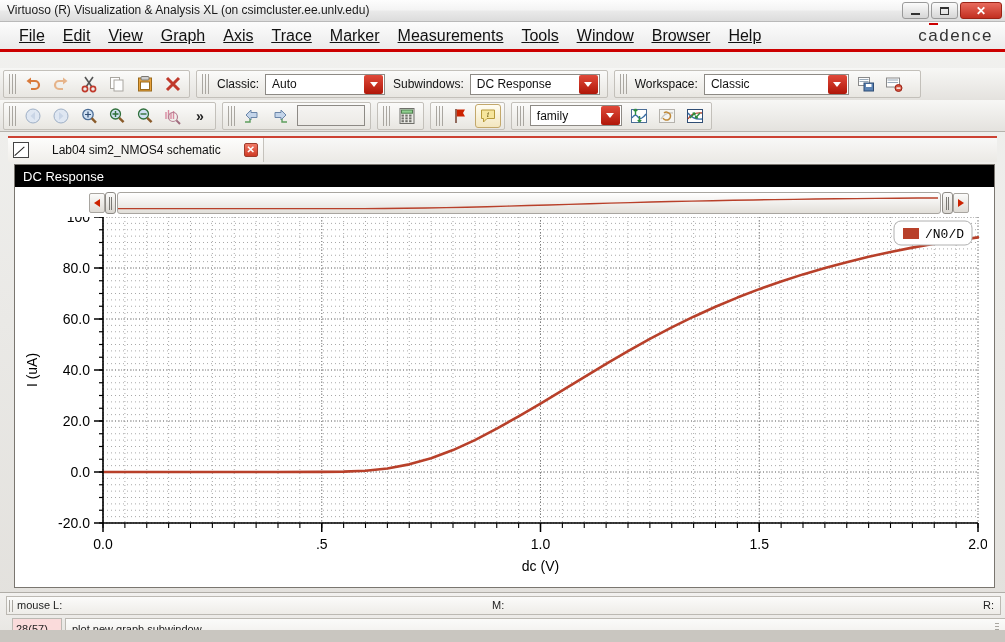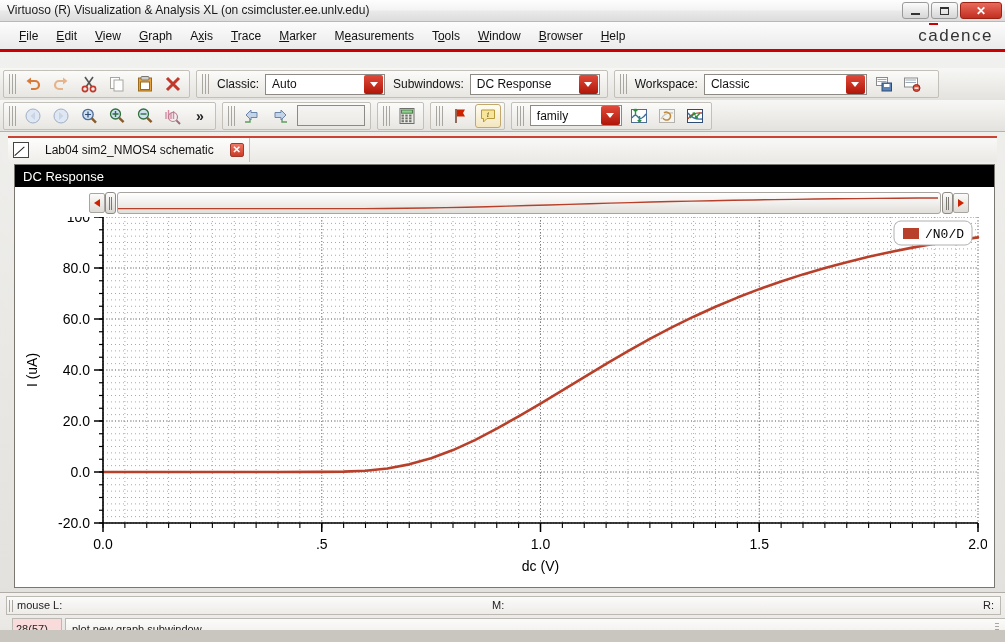--- a/index.html
+++ b/index.html
@@ -42,21 +42,21 @@
   .winbtn .glyph-max { width: 9px; height: 8px; border: 1px solid #333; border-top-width: 2px; }
 
   
   .menubar {
     position: absolute; left: 0; top: 22px; width: 1005px; height: 30px;
     background: linear-gradient(#fcfcfc, #ebebeb);
     border-bottom: 3px solid #cc0000;
     display: flex; align-items: center; padding-left: 10px;
   }
   .menuitem {
-    font-size: 12px; color: #111; padding: 3px 9px; cursor: default; white-space: nowrap;
+    font-size: 16px; color: #111; padding: 3px 9px; cursor: default; white-space: nowrap; text-decoration: underline;
   }
   .menuitem u { text-decoration: underline; }
   .brand {
     position: absolute; right: 12px; top: 4px;
     font-size: 17px; letter-spacing: 1.5px; color: #333; font-weight: 500;
   }
   .brand .bar {
     display: inline-block; position: relative;
   }
   .brand .bar::after {
@@ -122,21 +122,21 @@
   .ico { width: 18px; height: 18px; position: relative; display:block; }
 
   
   .tabstrip {
     position: absolute; left: 8px; top: 136px; width: 989px; height: 26px;
     border-top: 2px solid #cc4233;
     background: linear-gradient(#f8f8f7, #ebe9e5);
   }
   .tab {
     position: absolute; left: 0; top: 0; height: 24px;
-    display: flex; align-items: center; gap: 10px;
+    display: flex; align-items: center; gap: 17px;
     padding: 0 5px; background: linear-gradient(#fdfdfc, #f0eeea);
     border-right: 1px solid #c5c2bc;
   }
   .tab .sch-icon {
     width: 16px; height: 16px; border: 1px solid #444; background: #fff; position: relative;
   }
   .tab .sch-icon::after {
     content: ""; position: absolute; left: 1px; bottom: 1px; width: 13px; height: 1px;
     background: #222; transform: rotate(-42deg); transform-origin: left bottom;
   }
@@ -322,21 +322,21 @@
         <span class="val">DC Response</span>
         <span class="arrow">
             <i></i>
           </span>
       </div>
     </div>
 
     <div class="tbgroup" style="padding-right:12px">
       <div class="gripper"></div>
       <span class="tblabel">Workspace:</span>
-      <div class="combo" style="width:163px">
+      <div class="combo" style="width:145px">
         <span class="val">Classic</span>
         <span class="arrow">
             <i></i>
           </span>
       </div>
       <div class="tbbtn">
         <svg class="ico" viewBox="0 0 18 18">
           <rect x="1.5" y="2.5" width="11" height="8" fill="#fdfdfd" stroke="#8a8a8a"></rect>
           <path d="M2.5 4.5 H11.5 M2.5 6.5 H11.5" stroke="#9ab" stroke-width="1"></path>
           <rect x="7" y="8" width="9.5" height="8" fill="#5b83b5" stroke="#2f4d74"></rect>

